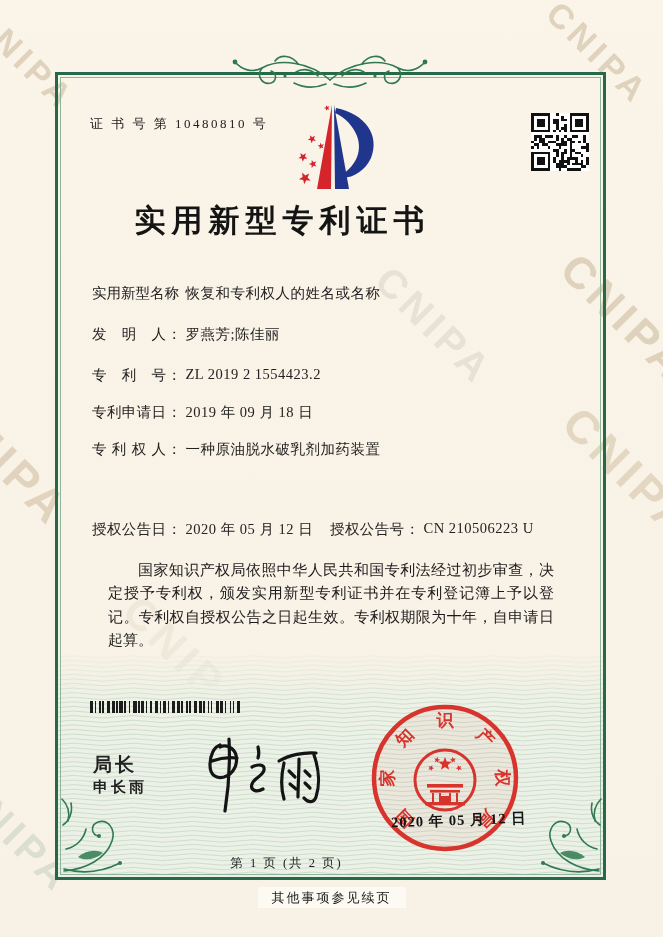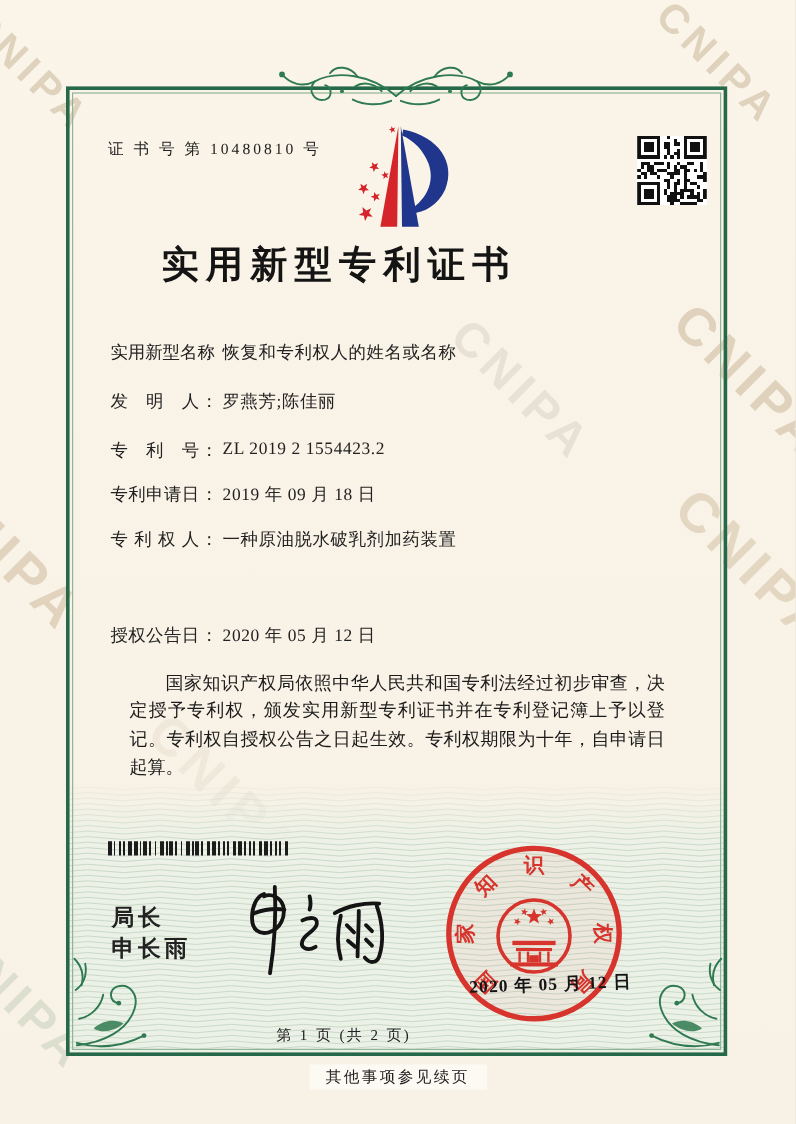--- a/index.html
+++ b/index.html
@@ -43,21 +43,21 @@
   .fvalue-pre{white-space:pre-line;}
   .fr0{top:284px;} .fr1{top:325px;} .fr2{top:366px;} .fr3{top:403px;}
   .fr4{top:440px;} .fr5{top:477px;} .fr6{top:520px;width:520px;}
   .pairB{position:absolute;left:238px;top:0;}
   .body-text{position:absolute;left:92px;top:543px;width:478px;font-size:15px;
          line-height:23.3px;text-align:justify;color:#1b1b1b;}
   .body-text p{margin:16px;text-indent:2em;}
   .barcode{position:absolute;left:90px;top:701px;width:166px;height:12px;}
   .officer-title{position:absolute;left:93px;top:752px;font-size:19px;letter-spacing:3px;
          font-family:"Liberation Sans","DejaVu Sans",sans-serif;color:#222;font-weight:600;}
-  .officer-name{position:absolute;left:93px;top:778px;font-size:19px;letter-spacing:3px;
+  .officer-name{position:absolute;left:93px;top:778px;font-size:15px;letter-spacing:3px;
          font-family:"Liberation Sans","DejaVu Sans",sans-serif;color:#222;font-weight:600;}
   .signature{position:absolute;left:186px;top:731px;width:150px;height:88px;}
   .seal{position:absolute;left:368px;top:701px;width:154px;height:154px;}
   .seal-date{position:absolute;left:391px;top:811px;font-size:14.5px;font-weight:600;
          letter-spacing:1px;color:#151515;transform:rotate(-2deg);white-space:nowrap;z-index:6;}
   .page-info{position:absolute;left:0;top:855px;width:573px;text-align:center;
          font-size:12.5px;letter-spacing:2px;color:#222;}
   .footer-note{position:absolute;left:0;top:889px;width:663px;text-align:center;font-size:13px;letter-spacing:2px;color:#222;}
   .footer-note span{background:#fdfaf3;padding:3px 14px;}
 </style>
@@ -328,20 +328,21 @@
       <span class="flabel">专利号</span><span class="fcolon">：</span><span class="fvalue">ZL 2019 2 1554423.2</span>
     </div>
     <div class="field-row fr3">
       <span class="flabel">专利申请日</span><span class="fcolon">：</span><span class="fvalue">2019 年 09 月 18 日</span>
     </div>
     <div class="field-row fr4">
       <span class="flabel">专利权人</span><span class="fcolon">：</span><span class="fvalue">一种原油脱水破乳剂加药装置</span>
     </div>
     <div class="field-row fr6">
       <span><span class="flabel">授权公告日</span><span class="fcolon">：</span><span class="fvalue">2020 年 05 月 12 日</span></span>
+      <span class="pairB"><span class="flabel">授权公告号</span><span class="fcolon">：</span><span class="fvalue">CN 210506223 U</span></span>
     </div>
 
     <div class="body-text">
       <p>国家知识产权局依照中华人民共和国专利法经过初步审查，决定授予专利权，颁发实用新型专利证书并在专利登记簿上予以登记。专利权自授权公告之日起生效。专利权期限为十年，自申请日起算。</p>
     </div>
 
     <svg class="barcode" viewBox="0 0 166 12" preserveAspectRatio="none" shape-rendering="crispEdges">
       <g id="barcode-bars" fill="#1c1c1c">
           <rect x="0.00" y="0" width="3.10" height="12"></rect>
           <rect x="4.65" y="0" width="1.55" height="12"></rect>

